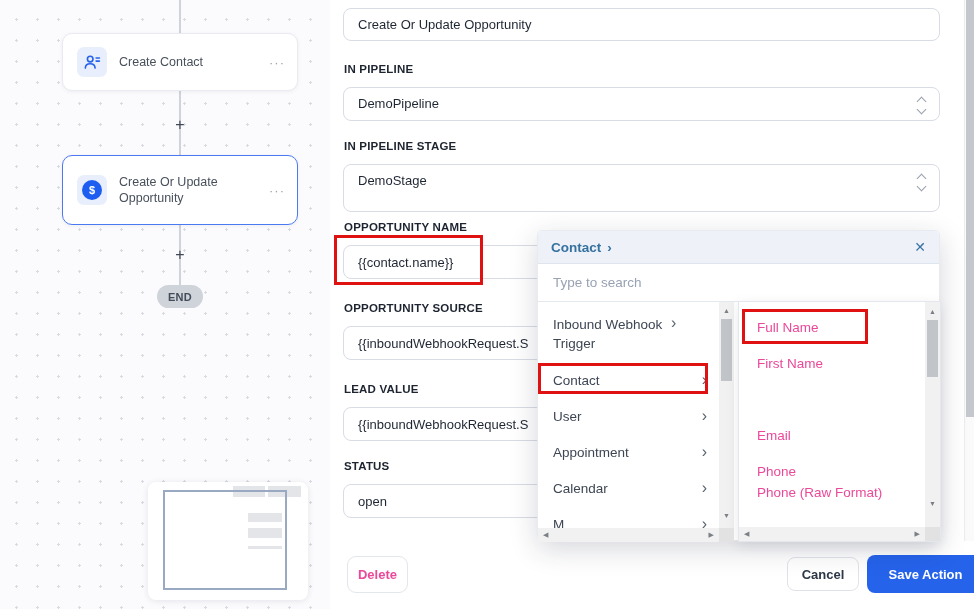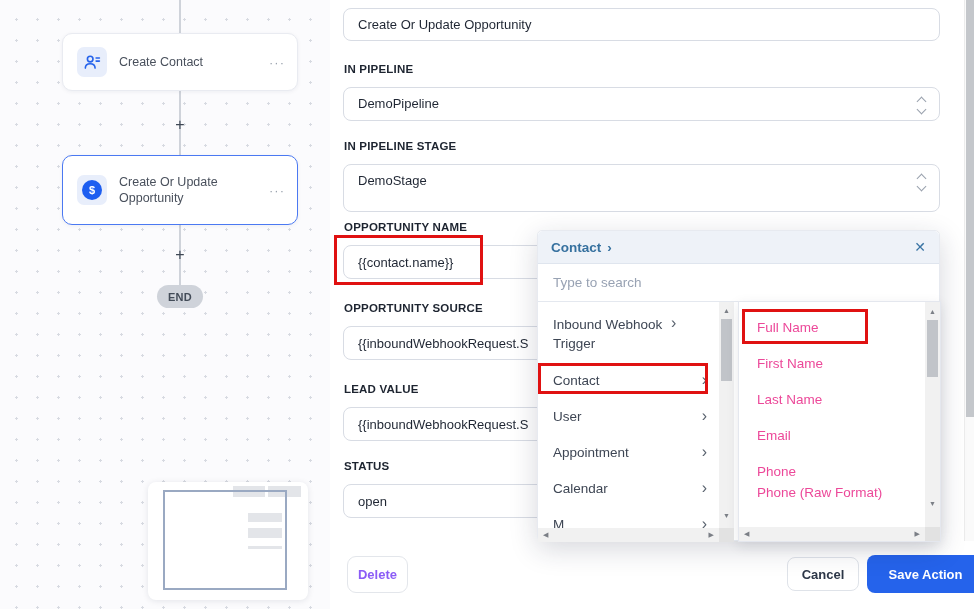--- a/index.html
+++ b/index.html
@@ -56,21 +56,21 @@
     border:1px solid #d8dce4; border-radius:8px; background:#fff;
     font-family:"Liberation Sans",sans-serif; font-size:13px; color:#1f2633;
     padding:0 30px 0 14px; outline:none; white-space:nowrap; overflow:hidden;
   }
   .updown { position:absolute; right:14px; display:flex; flex-direction:column; align-items:center; }
   .chev { width:7px; height:7px; border:solid #99a1ad; border-width:0 1.6px 1.6px 0; }
   .chev.up { transform:rotate(-135deg); margin-bottom:2px; }
   .chev.down { transform:rotate(45deg); margin-top:-1px; }
   .btn { position:absolute; border-radius:9px; font-size:13px; font-weight:bold; cursor:pointer;
          display:flex; align-items:center; justify-content:center; font-family:"Liberation Sans",sans-serif; }
-  .btn-delete { left:17px; top:556px; width:61px; height:37px; background:#fff; border:1px solid #e3e6eb; color:#8b5cf6; }
+  .btn-delete { left:17px; top:556px; width:61px; height:37px; background:#fff; border:1px solid #e3e6eb; color:#ec4899; }
   .btn-cancel { left:457px; top:557px; width:72px; height:34px; background:#fff; border:1px solid #dfe3e9; color:#2d3748; border-radius:8px; }
   .btn-save  { left:537px; top:555px; width:117px; height:38px; background:#2563eb; border:none; color:#fff; border-radius:8px; }
   
   .page-scroll { position:absolute; left:964px; top:0; width:10px; height:541px; background:#fafafa; border-left:1px solid #ececec; z-index:15; }
   .page-scroll-thumb { position:absolute; left:1px; top:0; width:9px; height:417px; background:#c4c7cb; }
   
   .popup {
     position:absolute; left:537px; top:230px; width:403px; height:311px;
     background:#fff; border-radius:5px; box-shadow:0 8px 28px rgba(25,35,60,.18);
     z-index:30; border:1px solid #e7eaf0;
@@ -248,23 +248,20 @@
     <div class="scroll-corner" style="left:181px; top:226px;"></div>
   </div>
 
   <div class="submenu">
     <div class="sub-item" style="top:7px;">
         <span>Full Name</span>
       </div>
     <div class="sub-item" style="top:43px;">
         <span>First Name</span>
       </div>
-    <div class="sub-item" style="top:79px;">
-        <span>Last Name</span>
-      </div>
     <div class="sub-item" style="top:115px;">
         <span>Email</span>
       </div>
     <div class="sub-item" style="top:151px;">
         <span>Phone</span>
       </div>
     <div class="sub-item" style="top:172px;">
         <span>Phone (Raw Format)</span>
       </div>
 

